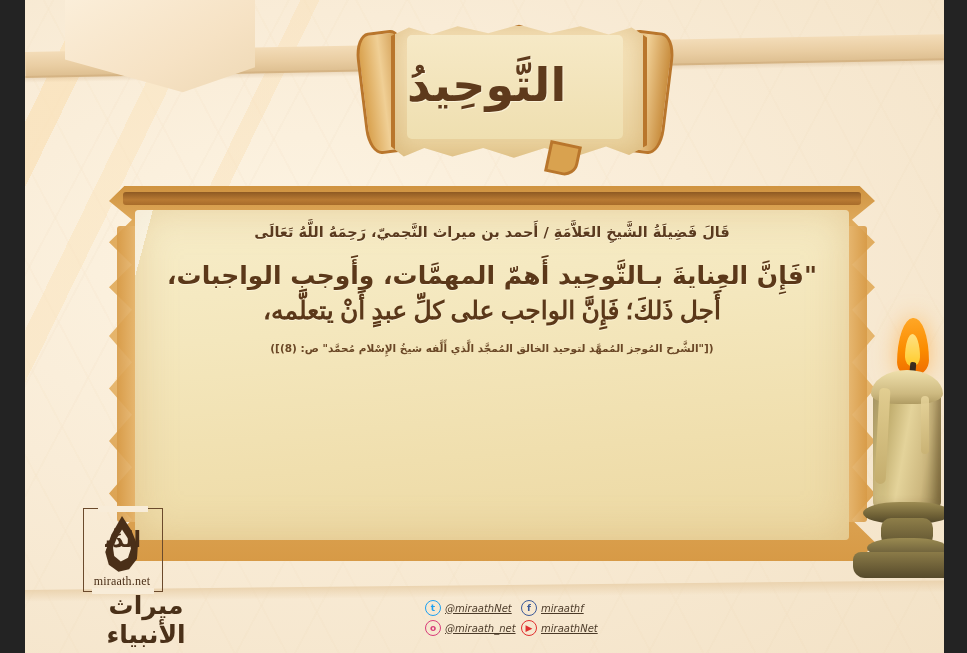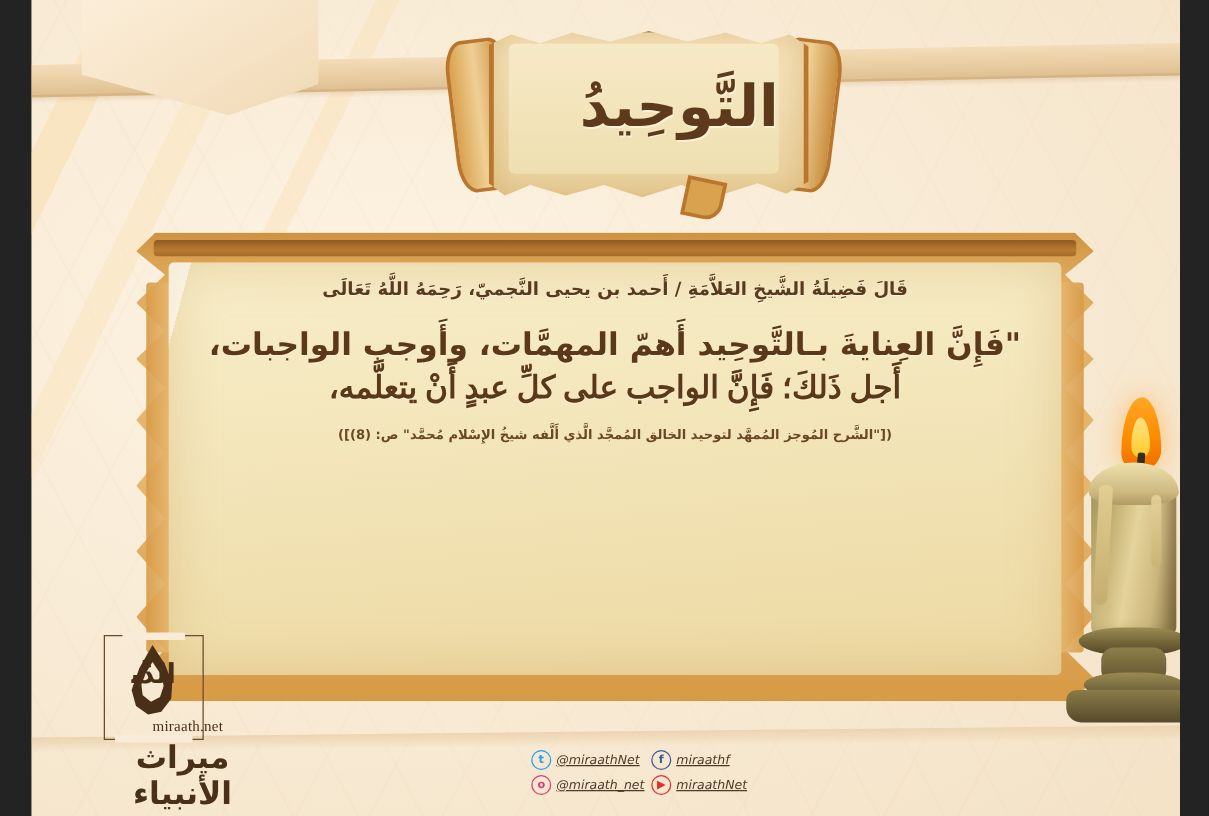--- a/index.html
+++ b/index.html
@@ -82,21 +82,21 @@
     border-radius:6px;
     clip-path:polygon(
       0% 10%, 7% 4%, 16% 9%, 26% 3%, 38% 8%, 50% 2%, 62% 8%, 74% 3%, 85% 9%, 94% 4%, 100% 11%,
       100% 88%, 93% 95%, 84% 89%, 72% 96%, 60% 90%, 48% 97%, 36% 90%, 24% 96%, 13% 90%, 5% 96%, 0% 89%);
     box-shadow:inset 0 0 26px rgba(196,146,74,.45);
   }
   .ts-inner{
     position:absolute;left:46px;top:18px;width:216px;height:104px;
     background:linear-gradient(180deg,#f6e9c6,#efdfb0);
     border-radius:5px;
-    display:flex;align-items:center;justify-content:flex-end;
+    display:flex;align-items:center;justify-content:flex-start;
   }
   .ts-title{
     font-family:"DejaVu Sans","Liberation Sans",sans-serif;
     font-size:46px;font-weight:bold;color:#5e3a1c;
     direction:rtl;letter-spacing:0;
     text-shadow:1px 1px 0 rgba(255,248,226,.7);
     line-height:1;
     margin-top:-4px;
   }
   .ts-tail{
@@ -252,21 +252,21 @@
   }
   .logo-calli{
     position:absolute;left:22px;top:20px;width:36px;height:44px;
     font-size:22px;color:#4a2f18;direction:rtl;text-align:center;
     font-family:"DejaVu Sans","Liberation Sans",sans-serif;
     line-height:1.05;overflow:hidden;font-weight:bold;
   }
   .logo-url{
     position:absolute;left:2px;top:66px;width:74px;
     font-family:"Liberation Serif","DejaVu Serif",serif;
-    font-size:12px;color:#4a2f18;text-align:left;letter-spacing:.2px;padding-left:37px;
+    font-size:12px;color:#4a2f18;text-align:center;letter-spacing:.2px;
   }
   .logo-arabic{
     position:absolute;left:-12px;top:83px;width:150px;
     font-size:25px;color:#4a3018;direction:rtl;text-align:center;
     font-weight:bold;
     font-family:"DejaVu Sans","Liberation Sans",sans-serif;
   }
 
   
   .social{
@@ -323,21 +323,21 @@
     </div>
 
     <div class="parchment">
       <div class="p-edge"></div>
       <div class="p-topband"></div>
       <div class="p-notch-l"></div>
       <div class="p-notch-r"></div>
       <div class="p-face"></div>
 
       <div class="p-content">
-        <div class="attribution">قَالَ فَضِيلَةُ الشَّيخِ العَلاَّمَةِ  /  أَحمد بن يحيى النَّجميّ، رَحِمَهُ اللَّهُ تَعَالَى</div>
+        <div class="attribution">قَالَ فَضِيلَةُ الشَّيخِ العَلاَّمَةِ  /  أَحمد بن ميراث النَّجميّ، رَحِمَهُ اللَّهُ تَعَالَى</div>
         <div class="quote-line">"فَإِنَّ العِنايةَ بـالتَّوحِيد أَهمّ المهمَّات، وأَوجب الواجبات،</div>
         <div class="quote-line justify">أَجل ذَلكَ؛ فَإِنَّ الواجب على كلِّ عبدٍ أَنْ يتعلَّمه،</div>
         <div class="source">(["الشَّرح المُوجز المُمهَّد لتوحيد الخالق المُمجَّد الَّذي أَلَّفه شيخُ الإِسْلام مُحمَّد" ص: (8)])</div>
       </div>
     </div>
 
     <div class="candle-wrap">
       <div class="flame-outer"></div>
       <div class="flame-inner"></div>
       <div class="wick"></div>

